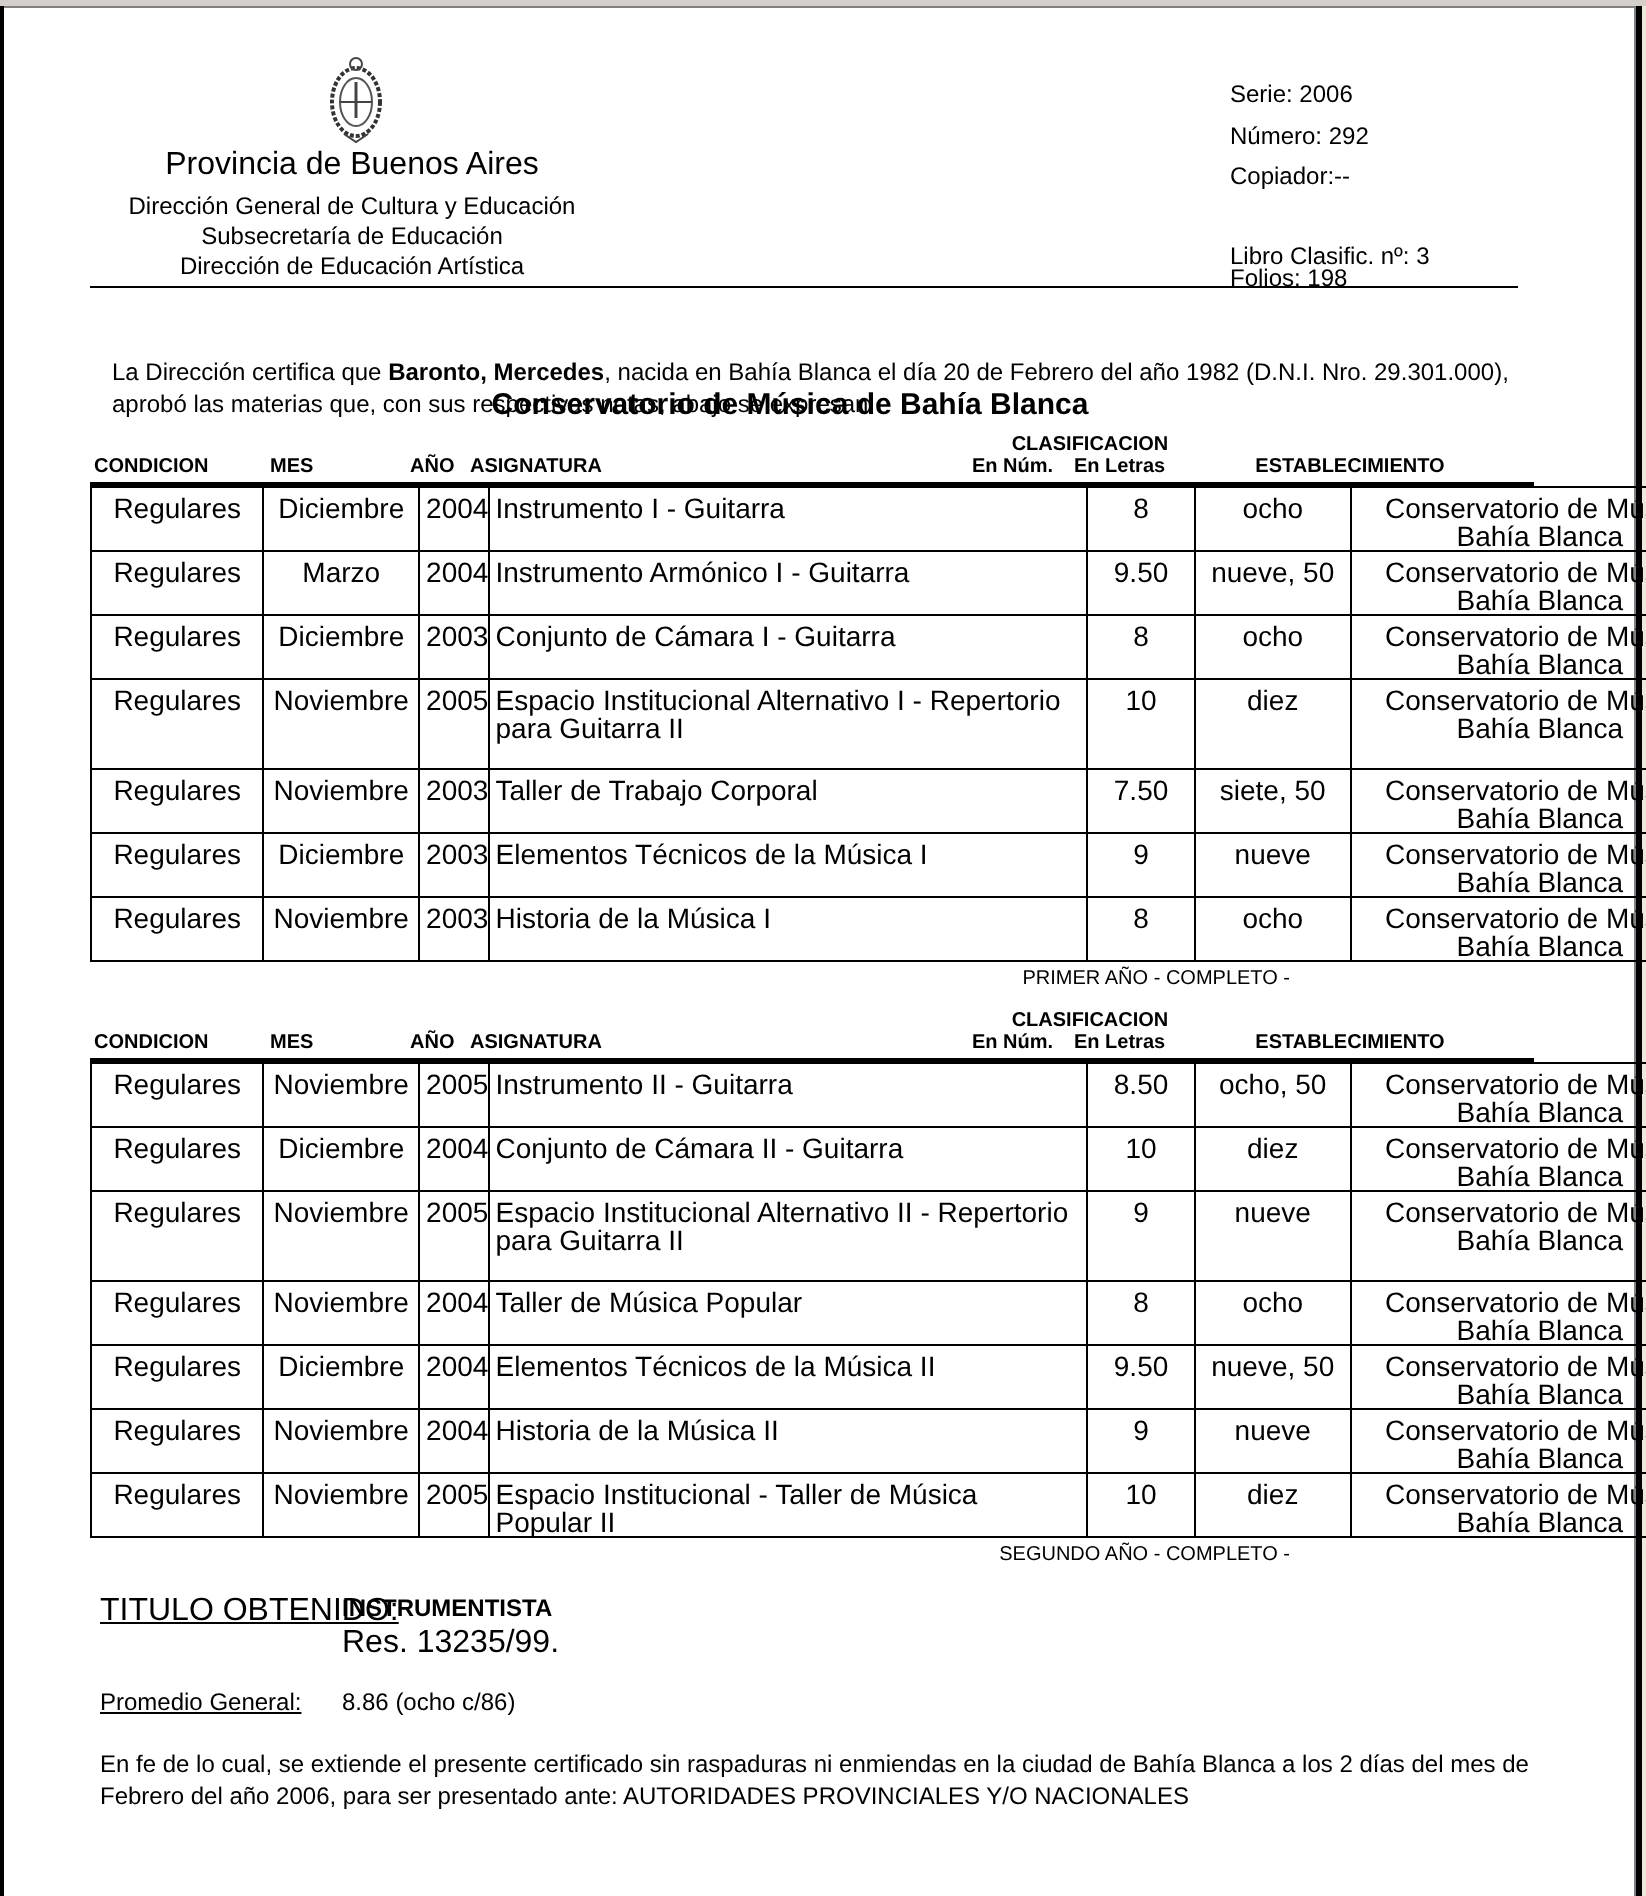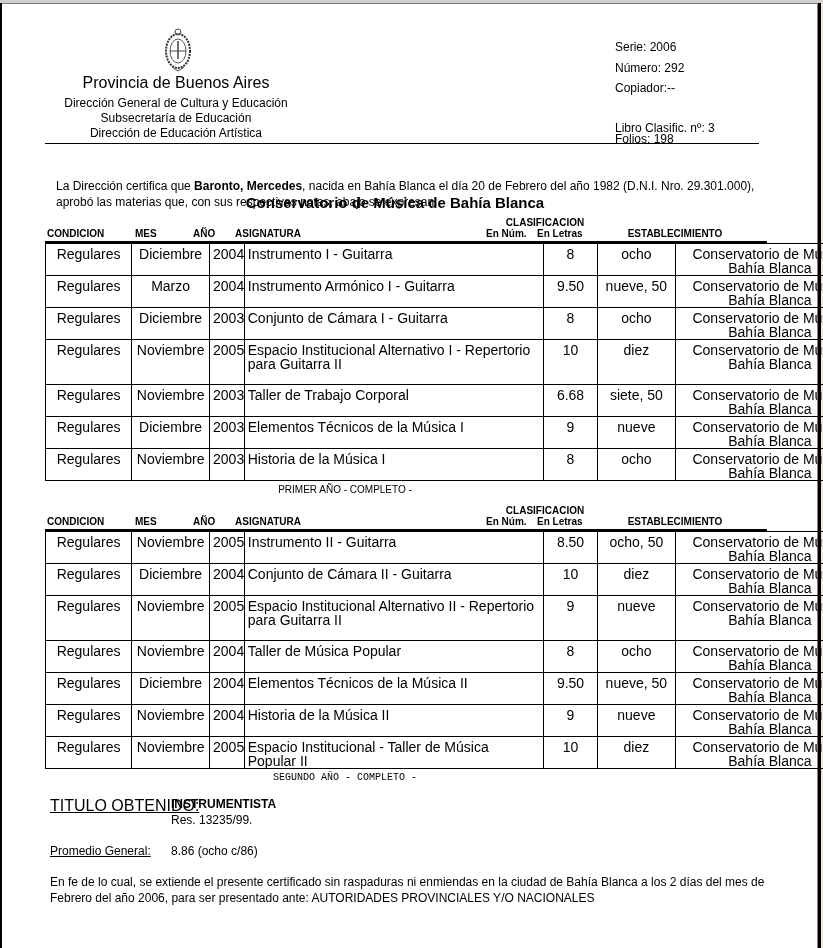--- a/index.html
+++ b/index.html
@@ -20,36 +20,36 @@
 
   .meta { position:absolute; left:615px; font-size:12px; }
   .m1 { top:40px; } .m2 { top:61px; } .m3 { top:81px; } .m4 { top:100px;margin-top:32px; } .m5 { top:121px; }
 
   .hr-top { position:absolute; left:45px; top:143px; width:714px; height:1px; background:#000; }
   .conservatorio { position:absolute; left:45px; top:150px; width:700px; text-align:center; font-size:15px; font-weight:bold;margin-top:44px; }
   .intro { position:absolute; left:56px; top:178px; width:720px; font-size:12px; line-height:16px; }
 
   .tbl-head { position:absolute; left:45px; width:722px; height:22px; font-size:10px; font-weight:bold; }
   .tbl-head span { position:absolute; bottom:1px; }
-  .h-cond { left:2px; } .h-mes { left:90px; } .h-ano { left:148px; } .h-asig { left:190px; }
+  .h-cond { left:2px; } .h-mes { left:90px; } .h-ano { left:160px; } .h-asig { left:190px; }
   .h-clasif { left:450px; width:100px; text-align:center; bottom:12px !important; }
   .h-num { left:441px; } .h-let { left:492px; } .h-est { left:565px; width:130px; text-align:center; }
   .head-line { position:absolute; left:0; bottom:-3px; width:722px; height:2px; background:#000; }
 
   table.grades { position:absolute; left:45px; width:820px; border-collapse:collapse; font-size:14px; table-layout:fixed; }
   table.grades td { border:1px solid #000; vertical-align:top; padding:3px 3px 0 3px; line-height:14px; }
   table.grades td.c { text-align:center; }
   .col-cond { width:72px; } .col-mes { width:65px; } .col-ano { width:29px; } .col-asig { width:250px; }
   .col-num { width:45px; } .col-let { width:65px; } .col-est { width:158px; }
 
-  .complete { position:absolute; left:45px; width:600px; text-align:center; font-size:10px; }
+  .complete { position:absolute; left:45px; width:600px; text-align:right; font-size:10px; }
 
   .titulo-lbl { position:absolute; left:50px; top:797px; font-size:16px; text-decoration:underline; }
   .titulo-val { position:absolute; left:171px; top:797px; font-size:12px; font-weight:bold; }
-  .res { position:absolute; left:171px; top:813px; font-size:12px; }
+  .res { position:absolute; left:171px; top:813px; font-size:16px; }
   .prom-lbl { position:absolute; left:50px; top:844px; font-size:12px; text-decoration:underline; }
   .prom-val { position:absolute; left:171px; top:844px; font-size:12px; }
   .closing { position:absolute; left:50px; top:874px; width:720px; font-size:12px; line-height:16px; }
 </style>
 </head>
 <body>
 
 <div class="topbar"></div>
 <div class="leftedge"></div>
 <div class="rightedge"></div>
@@ -135,21 +135,21 @@
         <td>Espacio Institucional Alternativo  I - Repertorio para Guitarra  II</td>
         <td class="c">10</td>
         <td class="c">diez</td>
         <td class="c">Conservatorio de Música  Bahía Blanca</td>
       </tr>
       <tr style="height: 32px;">
         <td class="c">Regulares</td>
         <td class="c">Noviembre</td>
         <td>2003</td>
         <td>Taller de Trabajo Corporal</td>
-        <td class="c">6.68</td>
+        <td class="c">7.50</td>
         <td class="c">siete, 50</td>
         <td class="c">Conservatorio de Música  Bahía Blanca</td>
       </tr>
       <tr style="height: 32px;">
         <td class="c">Regulares</td>
         <td class="c">Diciembre</td>
         <td>2003</td>
         <td>Elementos Técnicos de la Música  I</td>
         <td class="c">9</td>
         <td class="c">nueve</td>
@@ -248,20 +248,20 @@
         <td class="c">Regulares</td>
         <td class="c">Noviembre</td>
         <td>2005</td>
         <td>Espacio Institucional - Taller de Música Popular  II</td>
         <td class="c">10</td>
         <td class="c">diez</td>
         <td class="c">Conservatorio de Música  Bahía Blanca</td>
       </tr>
     </tbody>
 </table>
-<div class="complete" style="top:772px;font-family:Liberation Mono, monospace;">SEGUNDO AÑO - COMPLETO -</div>
+<div class="complete" style="top:772px;">SEGUNDO AÑO - COMPLETO -</div>
 
 <div class="titulo-lbl">TITULO OBTENIDO:</div>
 <div class="titulo-val">INSTRUMENTISTA</div>
 <div class="res">Res. 13235/99.</div>
 <div class="prom-lbl">Promedio General:</div>
 <div class="prom-val">8.86 (ocho c/86)</div>
 <div class="closing">En fe de lo cual, se extiende el presente certificado sin raspaduras ni enmiendas en la ciudad de Bahía Blanca a los 2 días del mes de Febrero del año 2006, para ser presentado ante: AUTORIDADES PROVINCIALES Y/O NACIONALES</div>
 
 </body></html>

